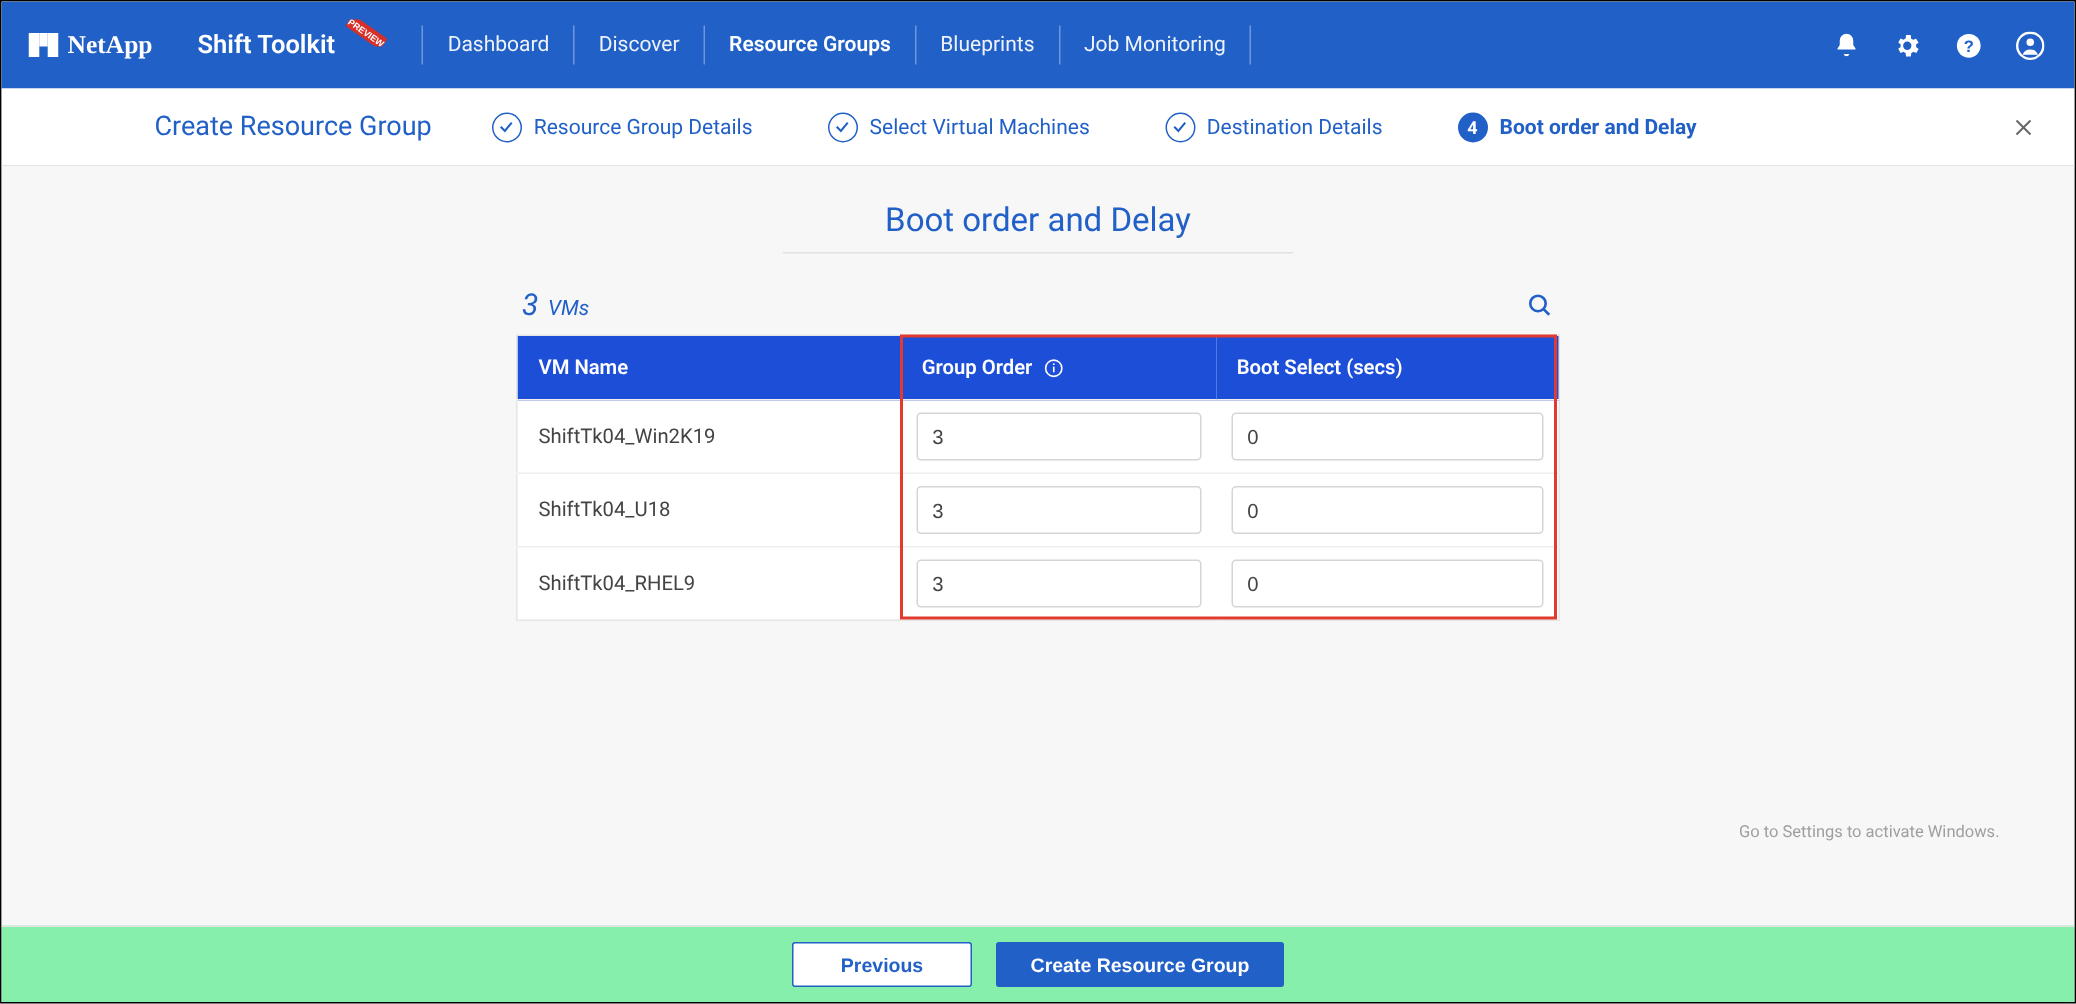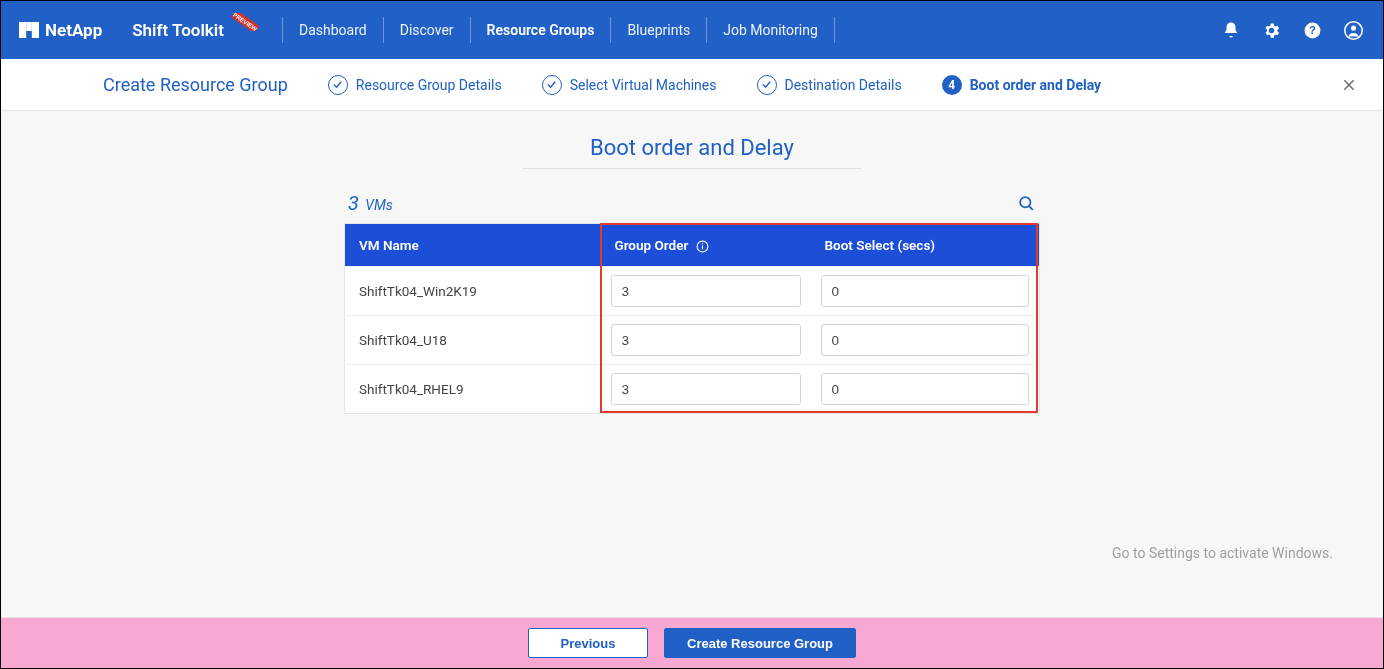--- a/index.html
+++ b/index.html
@@ -21,20 +21,21 @@
     align-items: center;
     padding: 0 20px 0 18px;
     color: #fff;
   }
   .brand {
     display: flex;
     align-items: center;
     font-weight: 600;
     font-size: 17px;
     margin-right: 30px;
+    font-family: Liberation Serif, serif;
   }
   .brand-icon {
     display: inline-flex;
     margin-right: 6px;
   }
   .brand-name { font-weight: 700; }
   .app-title {
     font-weight: 600;
     font-size: 17px;
     display: flex;
@@ -89,21 +90,21 @@
   }
   .wizard-title {
     color: #2160c6;
     font-size: 18px;
     font-weight: 400;
     margin-right: 40px;
   }
   .steps {
     display: flex;
     align-items: center;
-    gap: 40px;
+    gap: 50px;
   }
   .step {
     display: flex;
     align-items: center;
     gap: 8px;
     font-size: 14px;
     color: #2160c6;
     cursor: pointer;
   }
   .step .num-circle {
@@ -217,21 +218,21 @@
     pointer-events: none;
   }
 
   
   .footer {
     position: absolute;
     bottom: 0;
     left: 0;
     right: 0;
     height: 51px;
-    background: #f9a8d4;
+    background: #86efac;
     border-top: 1px solid #e5e5e5;
     display: flex;
     align-items: center;
     justify-content: center;
     gap: 16px;
   }
   .btn {
     height: 30px;
     min-width: 120px;
     padding: 0 22px;
@@ -257,21 +258,21 @@
   
   .watermark {
     position: absolute;
     right: 50px;
     bottom: 56px;
     text-align: left;
     color: #a0a0a0;
     pointer-events: none;
   }
   .watermark .l1 { font-size: 21px; color: #8f8f8f; }
-  .watermark .l2 { font-size: 14px; color: #9f9f9f; margin-top: 2px; margin-left: 20px; }
+  .watermark .l2 { font-size: 11px; color: #9f9f9f; margin-top: 2px; margin-left: 20px; }
 </style>
 </head>
 <body>
 
 <div class="navbar">
   <div class="brand">
     <span class="brand-icon">
       <svg width="20" height="16" viewBox="0 0 20 16">
           <rect x="0" y="0" width="7.2" height="16" fill="#fff"></rect>
           <rect x="12.8" y="0" width="7.2" height="16" fill="#fff"></rect>

